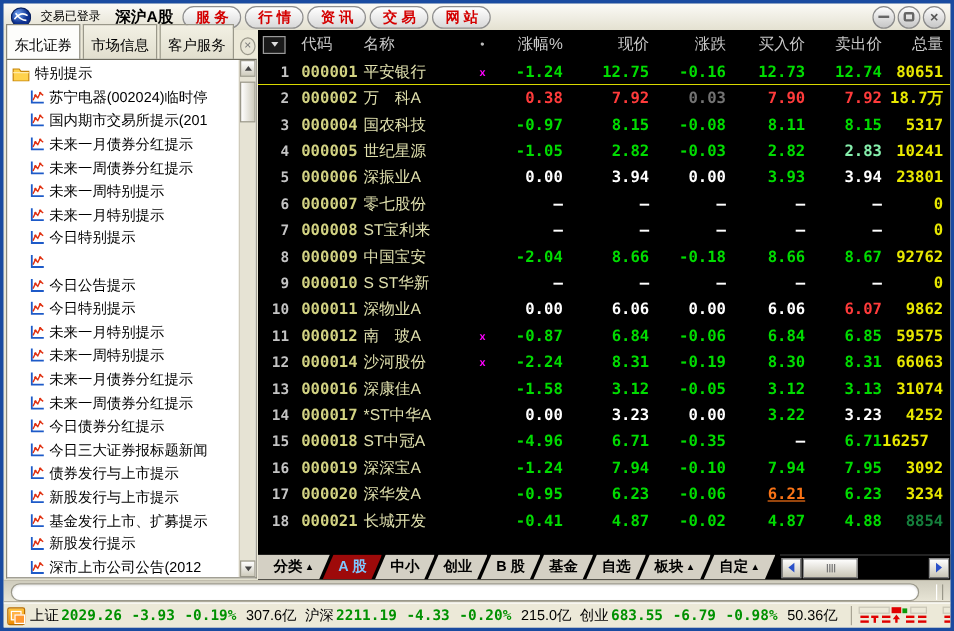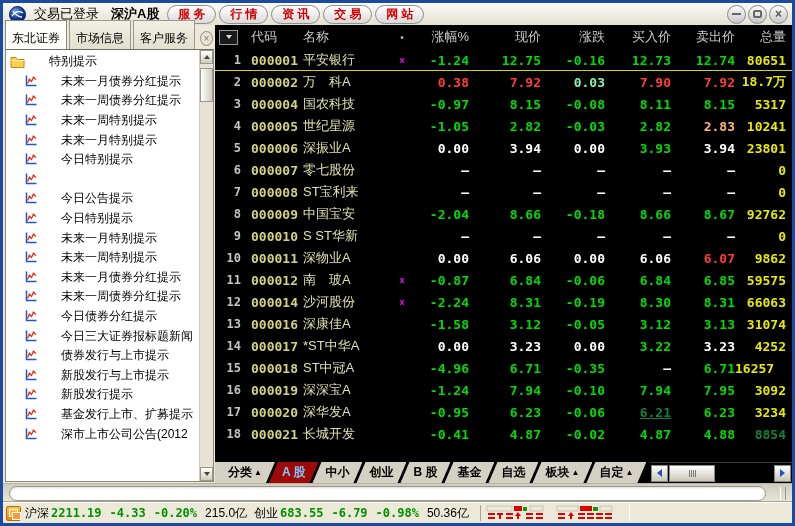--- a/index.html
+++ b/index.html
@@ -4,21 +4,21 @@
 <style>
   * { margin:0; padding:0; box-sizing:border-box; }
   html,body { background:#9aa8bb; }
   body { font-family:"Liberation Sans","DejaVu Sans",sans-serif; }
   .window{ position:relative; width:795px; height:526px; border:3px solid #1a4ba0; background:#ece9d8; overflow:hidden; }
 
   
   .menubar{ height:22px; display:flex; align-items:center; background:linear-gradient(#fbfaf6,#e4e1d1); padding:0 4px; }
   .logo{ width:17px; height:17px; margin:0 8px 0 2px; flex:0 0 auto; }
   .menu-item{ font-size:13px; color:#000; margin-right:17px; white-space:nowrap; cursor:default; }
-  .login-label{ font-size:13px; color:#000; margin-right:12px; white-space:nowrap; }
+  .login-label{ font-size:10px; color:#000; margin-right:12px; white-space:nowrap; }
   .market-label{ font-size:13px; color:#000; font-weight:bold; margin-right:8px; white-space:nowrap; }
   .quick-btn{ height:19px; min-width:49px; padding:0 7px; margin-right:3px; border:1px solid #8e8e8e; border-radius:10px;
     background:linear-gradient(#ffffff,#d9d9d9); color:#d40000; font-size:12px; font-weight:bold; white-space:nowrap;
     display:flex; align-items:center; justify-content:center; }
   .win-btn{ width:19px; height:19px; border:1px solid #8a8a8a; border-radius:50%; background:linear-gradient(#fdfdfd,#c6c6c6);
     margin-left:2px; display:flex; align-items:center; justify-content:center; color:#555; font-size:12px; font-weight:bold; }
   .win-btn .bar{ width:9px; height:2px; background:#666; }
   .win-btn .box{ width:9px; height:8px; border:2px solid #666; border-radius:2px; }
   .spacer{ flex:1; }
 
@@ -27,21 +27,21 @@
   .left-col{ width:212px; display:flex; flex-direction:column; background:#ece9d8; }
   .doc-tabs{ height:24px; display:flex; align-items:center; padding:2px 2px 0 2px; }
   .doc-tab{ height:36px; padding:0 6px; margin-right:2px; font-size:12px; display:flex; align-items:center;
     border:1px solid #9a988a; border-bottom-color:#7e7c6e; background:linear-gradient(#f2f0e4,#dedbc9); color:#000; white-space:nowrap; }
   .doc-tab.active{ background:#fdfdfb; border-color:#8a887a; }
   .panel-close{ width:15px; height:15px; border:1px solid #9a988a; border-radius:50%; background:#e8e5d6; color:#777;
     font-size:10px; line-height:13px; text-align:center; margin-left:3px; }
   .sidebar-wrap{ flex:1; display:flex; border:1px solid #8a887a; border-top-color:#6f6d60; background:#fff; margin:0 1px 1px 2px; overflow:hidden; }
   .sidebar-list{ flex:1; overflow:hidden; padding-top:2px; }
   .side-item{ height:19.6px; display:flex; align-items:center; font-size:12px; color:#000; white-space:nowrap; overflow:hidden; padding-left:4px; }
-  .side-item .lbl{ overflow:hidden; white-space:nowrap;margin-left:20px; }
+  .side-item .lbl{ overflow:hidden; white-space:nowrap; }
   .side-item.child{ padding-left:18px; }
   .side-item svg{ flex:0 0 auto; margin-right:4px; }
   .v-scroll{ width:14px; background:#e6e3d4; border-left:1px solid #cfcabb; display:flex; flex-direction:column; }
   .scroll-btn{ height:14px; background:linear-gradient(#fff,#cfccbd); border:1px solid #9a988a; display:flex; align-items:center; justify-content:center; }
   .scroll-track{ flex:1; position:relative; }
   .scroll-thumb{ position:absolute; left:0; right:0; top:4px; height:34px; background:linear-gradient(90deg,#fff,#cfccbd); border:1px solid #9a988a; }
   .tri{ width:0; height:0; }
   .tri.up{ border-left:3px solid transparent; border-right:3px solid transparent; border-bottom:4px solid #444; }
   .tri.down{ border-left:3px solid transparent; border-right:3px solid transparent; border-top:4px solid #444; }
   .tri.left{ border-top:4px solid transparent; border-bottom:4px solid transparent; border-right:5px solid #2a50c8; }
@@ -150,20 +150,38 @@
               </svg>
               <span class="lbl">特别提示</span>
             </div>
             <div class="side-item child">
               <svg width="13" height="13" viewBox="0 0 13 13">
                 <path d="M2.5 0.5 V10.5 H12.5" stroke="#1d5ac8" stroke-width="1.5" fill="none"></path>
                 <polyline points="3.5,8.5 5.5,4.5 7.5,6.5 9.5,2.5 12,4.5" stroke="#e03010" stroke-width="1.2" fill="none"></polyline>
                 <circle cx="5.5" cy="4.5" r="1" fill="#e03010"></circle>
                 <circle cx="9.5" cy="2.5" r="1" fill="#e03010"></circle>
               </svg>
+              <span class="lbl">苏宁电器(002024)临时停</span>
+            </div>
+            <div class="side-item child">
+              <svg width="13" height="13" viewBox="0 0 13 13">
+                <path d="M2.5 0.5 V10.5 H12.5" stroke="#1d5ac8" stroke-width="1.5" fill="none"></path>
+                <polyline points="3.5,8.5 5.5,4.5 7.5,6.5 9.5,2.5 12,4.5" stroke="#e03010" stroke-width="1.2" fill="none"></polyline>
+                <circle cx="5.5" cy="4.5" r="1" fill="#e03010"></circle>
+                <circle cx="9.5" cy="2.5" r="1" fill="#e03010"></circle>
+              </svg>
+              <span class="lbl">国内期市交易所提示(201</span>
+            </div>
+            <div class="side-item child">
+              <svg width="13" height="13" viewBox="0 0 13 13">
+                <path d="M2.5 0.5 V10.5 H12.5" stroke="#1d5ac8" stroke-width="1.5" fill="none"></path>
+                <polyline points="3.5,8.5 5.5,4.5 7.5,6.5 9.5,2.5 12,4.5" stroke="#e03010" stroke-width="1.2" fill="none"></polyline>
+                <circle cx="5.5" cy="4.5" r="1" fill="#e03010"></circle>
+                <circle cx="9.5" cy="2.5" r="1" fill="#e03010"></circle>
+              </svg>
               <span class="lbl">未来一月债券分红提示</span>
             </div>
             <div class="side-item child">
               <svg width="13" height="13" viewBox="0 0 13 13">
                 <path d="M2.5 0.5 V10.5 H12.5" stroke="#1d5ac8" stroke-width="1.5" fill="none"></path>
                 <polyline points="3.5,8.5 5.5,4.5 7.5,6.5 9.5,2.5 12,4.5" stroke="#e03010" stroke-width="1.2" fill="none"></polyline>
                 <circle cx="5.5" cy="4.5" r="1" fill="#e03010"></circle>
                 <circle cx="9.5" cy="2.5" r="1" fill="#e03010"></circle>
               </svg>
               <span class="lbl">未来一周债券分红提示</span>
@@ -293,30 +311,30 @@
               </svg>
               <span class="lbl">新股发行与上市提示</span>
             </div>
             <div class="side-item child">
               <svg width="13" height="13" viewBox="0 0 13 13">
                 <path d="M2.5 0.5 V10.5 H12.5" stroke="#1d5ac8" stroke-width="1.5" fill="none"></path>
                 <polyline points="3.5,8.5 5.5,4.5 7.5,6.5 9.5,2.5 12,4.5" stroke="#e03010" stroke-width="1.2" fill="none"></polyline>
                 <circle cx="5.5" cy="4.5" r="1" fill="#e03010"></circle>
                 <circle cx="9.5" cy="2.5" r="1" fill="#e03010"></circle>
               </svg>
+              <span class="lbl">基金发行上市、扩募提示</span>
+            </div>
+            <div class="side-item child">
+              <svg width="13" height="13" viewBox="0 0 13 13">
+                <path d="M2.5 0.5 V10.5 H12.5" stroke="#1d5ac8" stroke-width="1.5" fill="none"></path>
+                <polyline points="3.5,8.5 5.5,4.5 7.5,6.5 9.5,2.5 12,4.5" stroke="#e03010" stroke-width="1.2" fill="none"></polyline>
+                <circle cx="5.5" cy="4.5" r="1" fill="#e03010"></circle>
+                <circle cx="9.5" cy="2.5" r="1" fill="#e03010"></circle>
+              </svg>
               <span class="lbl">新股发行提示</span>
-            </div>
-            <div class="side-item child">
-              <svg width="13" height="13" viewBox="0 0 13 13">
-                <path d="M2.5 0.5 V10.5 H12.5" stroke="#1d5ac8" stroke-width="1.5" fill="none"></path>
-                <polyline points="3.5,8.5 5.5,4.5 7.5,6.5 9.5,2.5 12,4.5" stroke="#e03010" stroke-width="1.2" fill="none"></polyline>
-                <circle cx="5.5" cy="4.5" r="1" fill="#e03010"></circle>
-                <circle cx="9.5" cy="2.5" r="1" fill="#e03010"></circle>
-              </svg>
-              <span class="lbl">基金发行上市、扩募提示</span>
             </div>
             <div class="side-item child">
               <svg width="13" height="13" viewBox="0 0 13 13">
                 <path d="M2.5 0.5 V10.5 H12.5" stroke="#1d5ac8" stroke-width="1.5" fill="none"></path>
                 <polyline points="3.5,8.5 5.5,4.5 7.5,6.5 9.5,2.5 12,4.5" stroke="#e03010" stroke-width="1.2" fill="none"></polyline>
                 <circle cx="5.5" cy="4.5" r="1" fill="#e03010"></circle>
                 <circle cx="9.5" cy="2.5" r="1" fill="#e03010"></circle>
               </svg>
               <span class="lbl">深市上市公司公告(2012</span>
             </div>
@@ -365,21 +383,21 @@
             <div class="c-num num-font" style="color: rgb(0, 220, 0);">12.74</div>
             <div class="c-num num-font" style="color: rgb(232, 232, 0); padding-right: 6px;">80651</div>
           </div>
           <div class="qgrid trow">
             <div class="c-rownum num-font">2</div>
             <div class="c-code num-font">000002</div>
             <div class="c-name">万　科A</div>
             <div class="c-flag"></div>
             <div class="c-num num-font" style="color: rgb(255, 59, 59);">0.38</div>
             <div class="c-num num-font" style="color: rgb(255, 59, 59);">7.92</div>
-            <div class="c-num num-font" style="color: #86efac;">0.03</div>
+            <div class="c-num num-font" style="color: #737373;">0.03</div>
             <div class="c-num num-font" style="color: rgb(255, 59, 59);">7.90</div>
             <div class="c-num num-font" style="color: rgb(255, 59, 59);">7.92</div>
             <div class="c-num num-font" style="color: rgb(232, 232, 0); padding-right: 6px;">18.7万</div>
           </div>
           <div class="qgrid trow">
             <div class="c-rownum num-font">3</div>
             <div class="c-code num-font">000004</div>
             <div class="c-name">国农科技</div>
             <div class="c-flag"></div>
             <div class="c-num num-font" style="color: rgb(0, 220, 0);">-0.97</div>
@@ -391,21 +409,21 @@
           </div>
           <div class="qgrid trow">
             <div class="c-rownum num-font">4</div>
             <div class="c-code num-font">000005</div>
             <div class="c-name">世纪星源</div>
             <div class="c-flag"></div>
             <div class="c-num num-font" style="color: rgb(0, 220, 0);">-1.05</div>
             <div class="c-num num-font" style="color: rgb(0, 220, 0);">2.82</div>
             <div class="c-num num-font" style="color: rgb(0, 220, 0);">-0.03</div>
             <div class="c-num num-font" style="color: rgb(0, 220, 0);">2.82</div>
-            <div class="c-num num-font" style="color: #fdba74;">2.83</div>
+            <div class="c-num num-font" style="color: #86efac;">2.83</div>
             <div class="c-num num-font" style="color: rgb(232, 232, 0); padding-right: 6px;">10241</div>
           </div>
           <div class="qgrid trow">
             <div class="c-rownum num-font">5</div>
             <div class="c-code num-font">000006</div>
             <div class="c-name">深振业A</div>
             <div class="c-flag"></div>
             <div class="c-num num-font" style="color: rgb(255, 255, 255);">0.00</div>
             <div class="c-num num-font" style="color: rgb(255, 255, 255);">3.94</div>
             <div class="c-num num-font" style="color: rgb(255, 255, 255);">0.00</div>
@@ -546,21 +564,21 @@
             <div class="c-num num-font" style="color: rgb(232, 232, 0); padding-right: 6px;">3092</div>
           </div>
           <div class="qgrid trow">
             <div class="c-rownum num-font">17</div>
             <div class="c-code num-font">000020</div>
             <div class="c-name">深华发A</div>
             <div class="c-flag"></div>
             <div class="c-num num-font" style="color: rgb(0, 220, 0);">-0.95</div>
             <div class="c-num num-font" style="color: rgb(0, 220, 0);">6.23</div>
             <div class="c-num num-font" style="color: rgb(0, 220, 0);">-0.06</div>
-            <div class="c-num num-font" style="color: #15803d; text-decoration: underline;">6.21</div>
+            <div class="c-num num-font" style="color: #f97316; text-decoration: underline;">6.21</div>
             <div class="c-num num-font" style="color: rgb(0, 220, 0);">6.23</div>
             <div class="c-num num-font" style="color: rgb(232, 232, 0); padding-right: 6px;">3234</div>
           </div>
           <div class="qgrid trow">
             <div class="c-rownum num-font">18</div>
             <div class="c-code num-font">000021</div>
             <div class="c-name">长城开发</div>
             <div class="c-flag"></div>
             <div class="c-num num-font" style="color: rgb(0, 220, 0);">-0.41</div>
             <div class="c-num num-font" style="color: rgb(0, 220, 0);">4.87</div>
@@ -603,20 +621,27 @@
   </div>
 
   <div class="cmd-bar">
     <div class="cmd-input"></div>
     <div class="cmd-grip"></div>
   </div>
 
   <div class="status-bar">
     <div class="cascade-icon"></div>
     <span id="status-indices" style="display:flex">
+        <div class="idx">
+          <div class="lab">上证</div>
+          <div class="v">2029.26</div>
+          <div class="v">-3.93</div>
+          <div class="v">-0.19%</div>
+          <div class="amt">307.6亿</div>
+        </div>
         <div class="idx">
           <div class="lab">沪深</div>
           <div class="v">2211.19</div>
           <div class="v">-4.33</div>
           <div class="v">-0.20%</div>
           <div class="amt">215.0亿</div>
         </div>
         <div class="idx">
           <div class="lab">创业</div>
           <div class="v">683.55</div>

